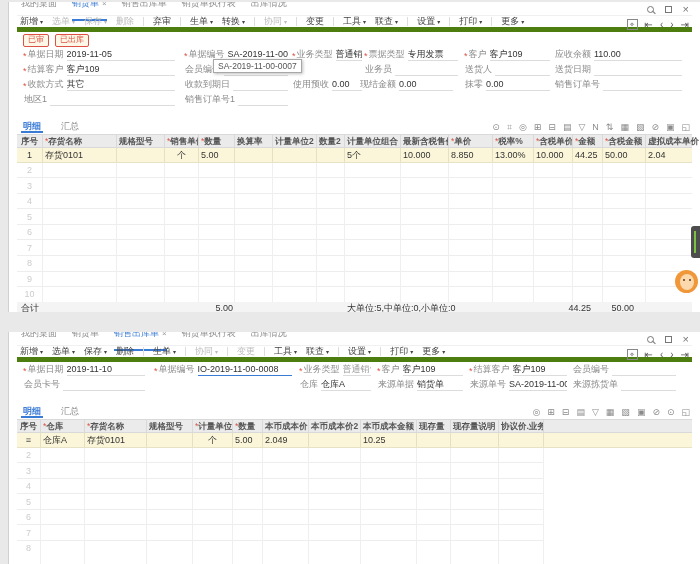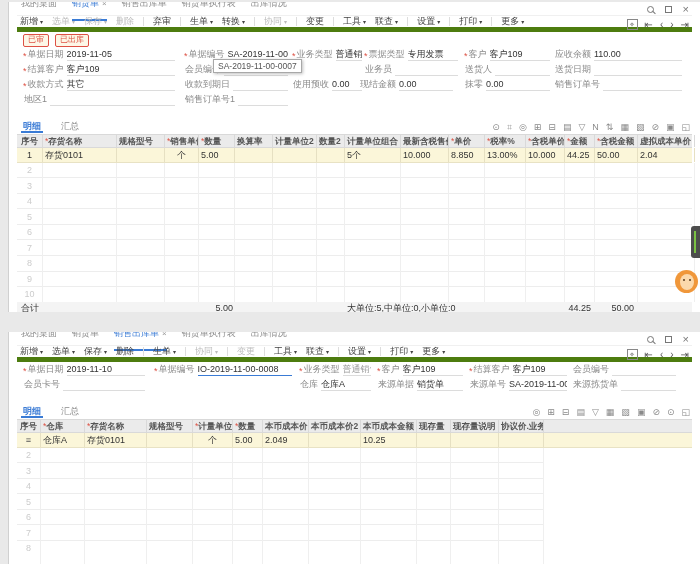--- a/index.html
+++ b/index.html
@@ -53,21 +53,21 @@
   .gc.c{text-align:center}
   .grow{display:flex;height:15px;background:#fbf6d9;border-bottom:1px solid #e8e2c4}
   .grow .gc{line-height:14px;border-right:1px solid #e6e0c2;color:#333}
   .empty{display:flex;background:repeating-linear-gradient(to bottom,#fff 0 14.5px,#ededed 14.5px 15.5px)}
   #p1 .empty{height:139px}
   #p2 .empty{height:116px}
   .empty .gc{border-right:1px solid #efefef;height:100%;padding:0}
   .rncol{display:flex;flex-direction:column}
   .rncol span{display:block;height:15.5px;line-height:15.5px;text-align:center;color:#ccc}
   
-  .p1c0{width:26px}.p1c1{width:74px}.p1c2{width:48px}.p1c3{width:34px}.p1c4{width:36px}.p1c5{width:38px}.p1c6{width:44px}.p1c7{width:28px}.p1c8{width:56px}.p1c9{width:48px}.p1c10{width:36px}.p1c11{width:41px}.p1c12{width:39px}.p1c13{width:30px}.p1c14{width:43px}.p1c15{width:57px}
+  .p1c0{width:26px}.p1c1{width:74px}.p1c2{width:48px}.p1c3{width:34px}.p1c4{width:36px}.p1c5{width:38px}.p1c6{width:44px}.p1c7{width:28px}.p1c8{width:56px}.p1c9{width:48px}.p1c10{width:44px}.p1c11{width:41px}.p1c12{width:39px}.p1c13{width:30px}.p1c14{width:43px}.p1c15{width:57px}
   
   .p2c0{width:24px}.p2c1{width:44px}.p2c2{width:62px}.p2c3{width:46px}.p2c4{width:40px}.p2c5{width:30px}.p2c6{width:46px}.p2c7{width:52px}.p2c8{width:56px}.p2c9{width:34px}.p2c10{width:48px}.p2c11{width:45px}
   
   .gtotal{position:relative;height:14px;background:#f4f4f4;border-bottom:1px solid #ddd;line-height:13px}
   .gtotal span{position:absolute;top:0}
   
   .hscroll{position:relative;height:9px;margin-top:2px}
   .hs-arrow{position:absolute;top:0;color:#999;font-size:8px;line-height:9px}
   .hs-track{position:absolute;left:10px;right:10px;top:1px;height:7px;background:#f1f1f1}
   .hs-thumb{position:absolute;left:100px;width:545px;top:1px;height:7px;background:#c9c9c9;border-radius:3px}

